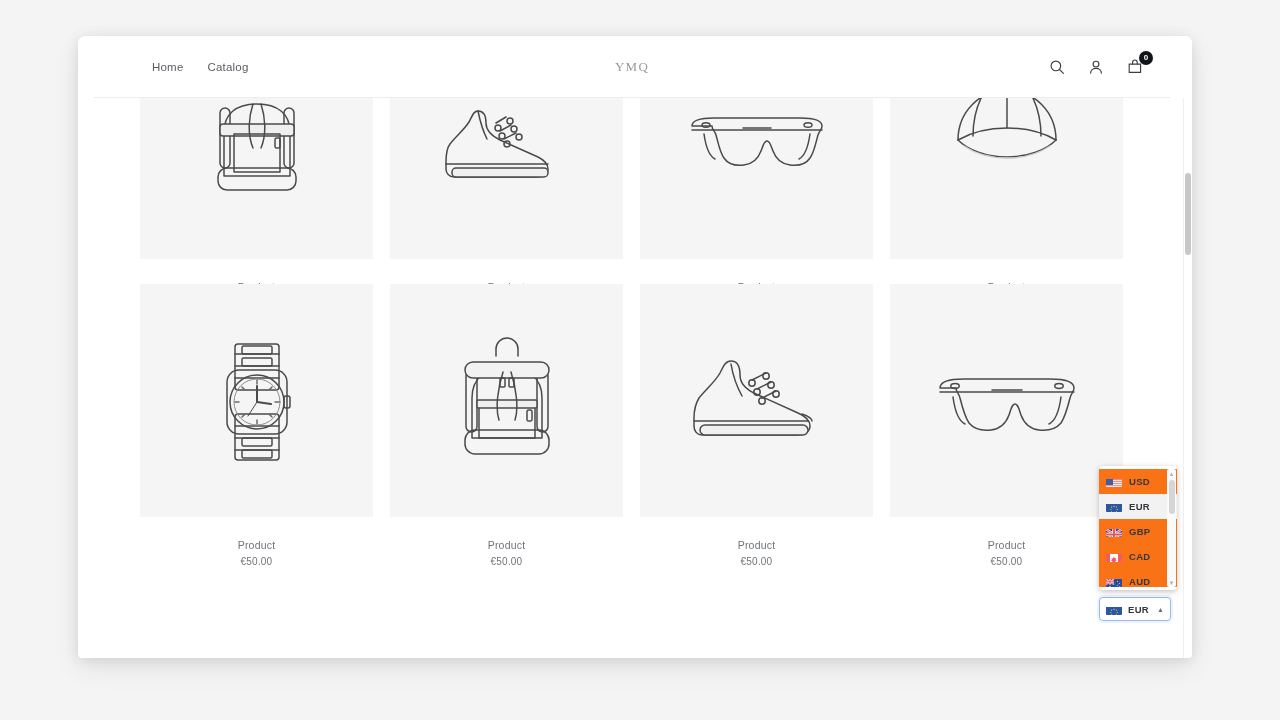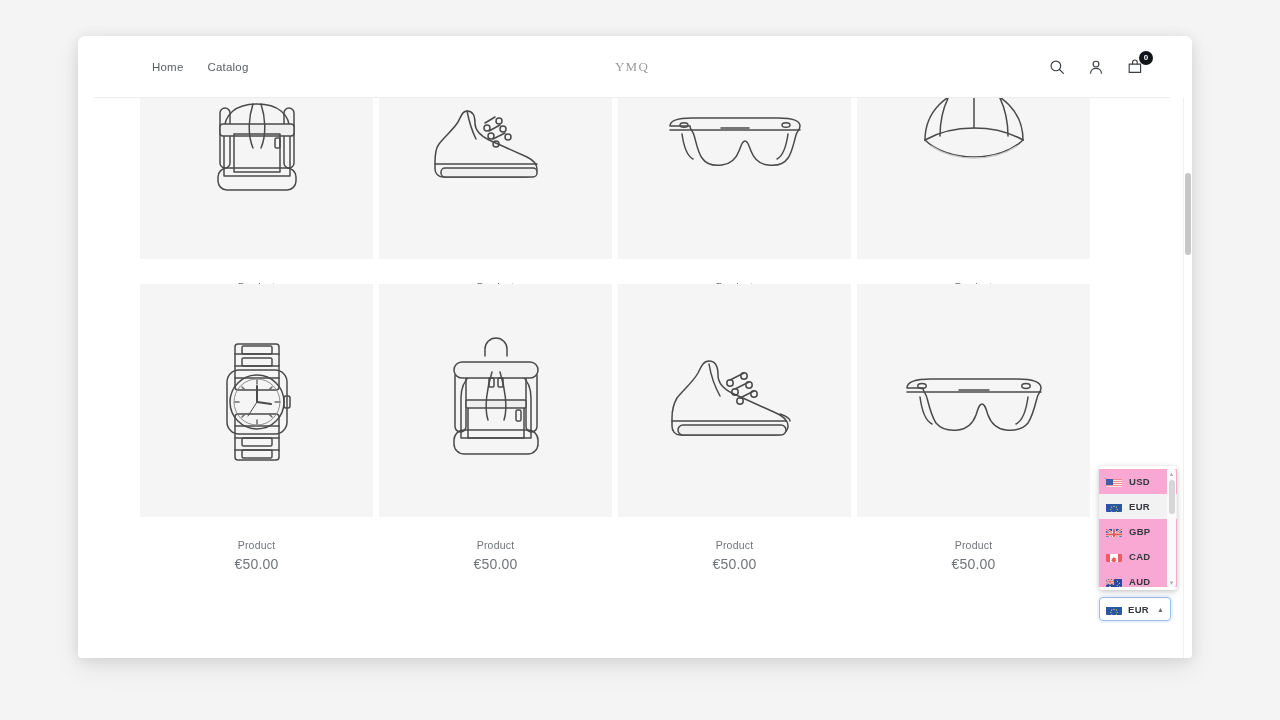--- a/index.html
+++ b/index.html
@@ -128,21 +128,21 @@
     height: 560px;
     background: #ffffff;
     overflow: hidden;
   }
 
   .grid-row {
     position: absolute;
     left: 46px;
     width: 984px;
     display: flex;
-    gap: 6px;
+    gap: 17px;
   }
 
   #grid-row-1 { top: -72px; }
   #grid-row-2 { top: 186px; }
 
   .product-card {
     width: 233px;
     cursor: pointer;
   }
 
@@ -164,21 +164,21 @@
   }
 
   .product-title {
     font-size: 10.5px;
     color: #70747a;
     letter-spacing: .2px;
     margin-bottom: 5px;
   }
 
   .product-price {
-    font-size: 14px;
+    font-size: 10px;
     color: #70747a;
     letter-spacing: .2px;
   }
 
   
   #page-scrollbar-track {
     position: absolute;
     right: 0px;
     top: 62px;
     width: 9px;
@@ -223,21 +223,21 @@
     position: relative;
   }
 
   .currency-option {
     display: flex;
     align-items: center;
     gap: 7px;
     height: 25px;
     padding: 0 6px 0 7px;
     cursor: pointer;
-    background: #f9a8d4;
+    background: #f97316;
   }
   .currency-option.is-selected { background: #f2f2f2; }
 
   .currency-code {
     font-size: 9.5px;
     color: #33373c;
     letter-spacing: .3px;
     font-weight: 600;
   }
 

